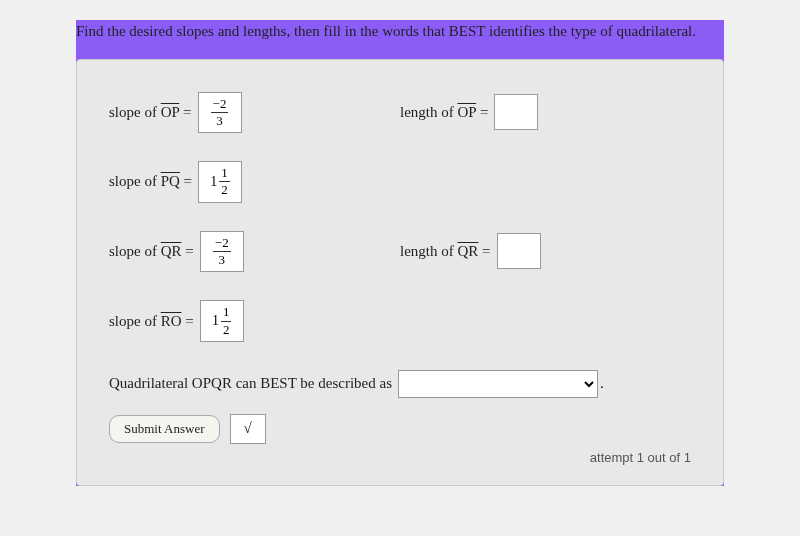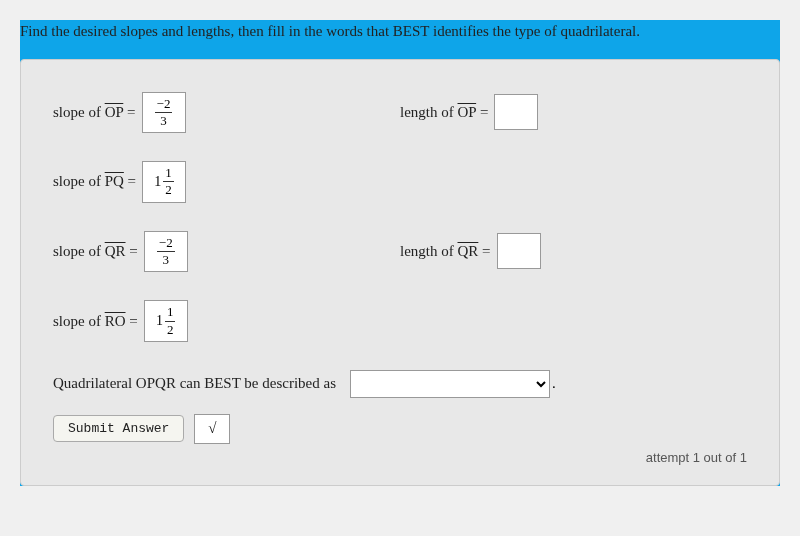--- a/index.html
+++ b/index.html
@@ -6,22 +6,22 @@
     body {
       font-family: Georgia, 'Times New Roman', serif;
       background: #f0f0f0;
       display: flex;
       justify-content: center;
       align-items: flex-start;
       min-height: 536px;
       padding: 20px;
     }
     .page-container {
-      width: 760px;
-      background: #0ea5e9;
+      width: 648px;
+      background: #8b5cf6;
     }
     .instructions {
       font-size: 15px;
       color: #222;
       margin-bottom: 16px;
       line-height: 1.5;
     }
     .main-box {
       background: #e8e8e8;
       border: 1px solid #ccc;
@@ -99,21 +99,21 @@
     }
     .quadrilateral-row {
       display: flex;
       align-items: center;
       margin-bottom: 16px;
       flex-wrap: wrap;
     }
     .quadrilateral-label {
       font-size: 15px;
       color: #222;
-      margin-right: 14px;
+      margin-right: 6px;
     }
     .quad-select {
       border: 1px solid #999;
       background: #fff;
       height: 28px;
       font-size: 14px;
       min-width: 200px;
       outline: none;
       padding: 0 4px;
     }
@@ -122,24 +122,24 @@
       margin-left: 2px;
     }
     .bottom-row {
       display: flex;
       align-items: center;
       gap: 10px;
     }
     .submit-btn {
       background: #f5f5f0;
       border: 1px solid #aaa;
-      border-radius: 4px;
+      border-radius: 10px;
       padding: 5px 14px;
       font-size: 13px;
-      font-family: Liberation Mono, monospace;
+      font-family: Liberation Serif, serif;
       cursor: pointer;
       color: #222;
     }
     .sqrt-box {
       border: 1px solid #999;
       background: #fff;
       padding: 4px 10px;
       font-size: 15px;
       color: #222;
       min-width: 36px;

